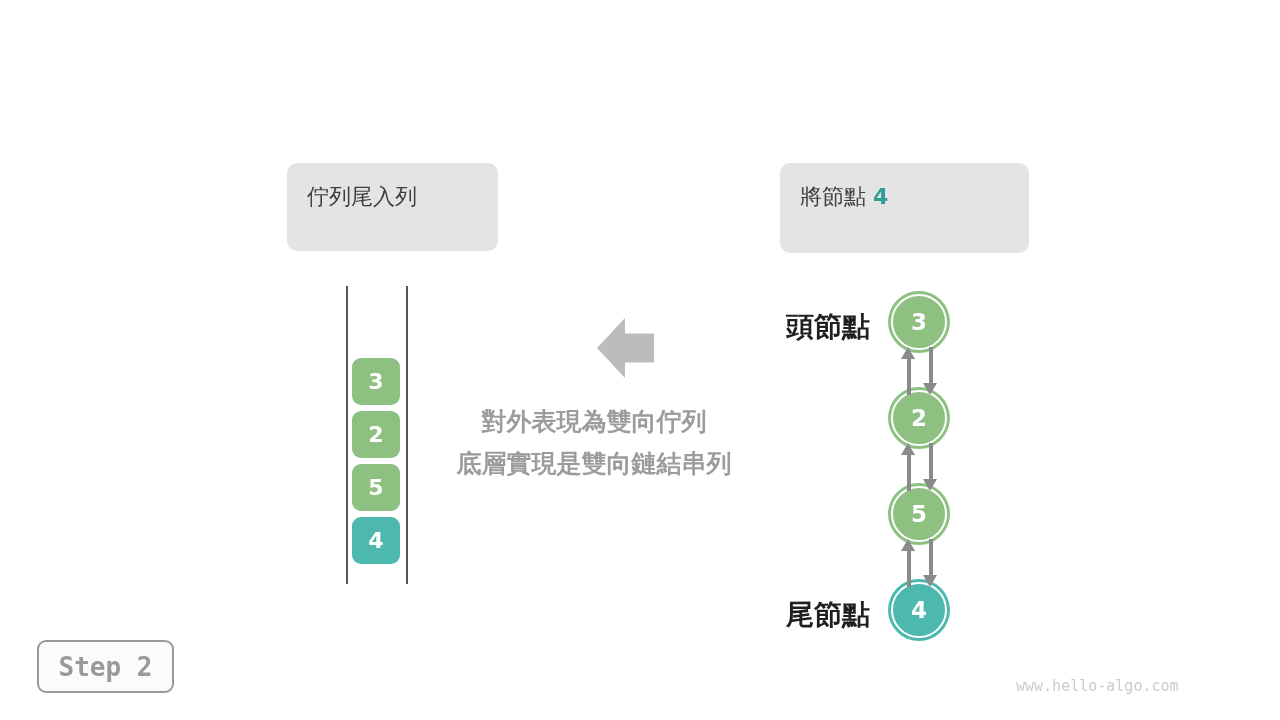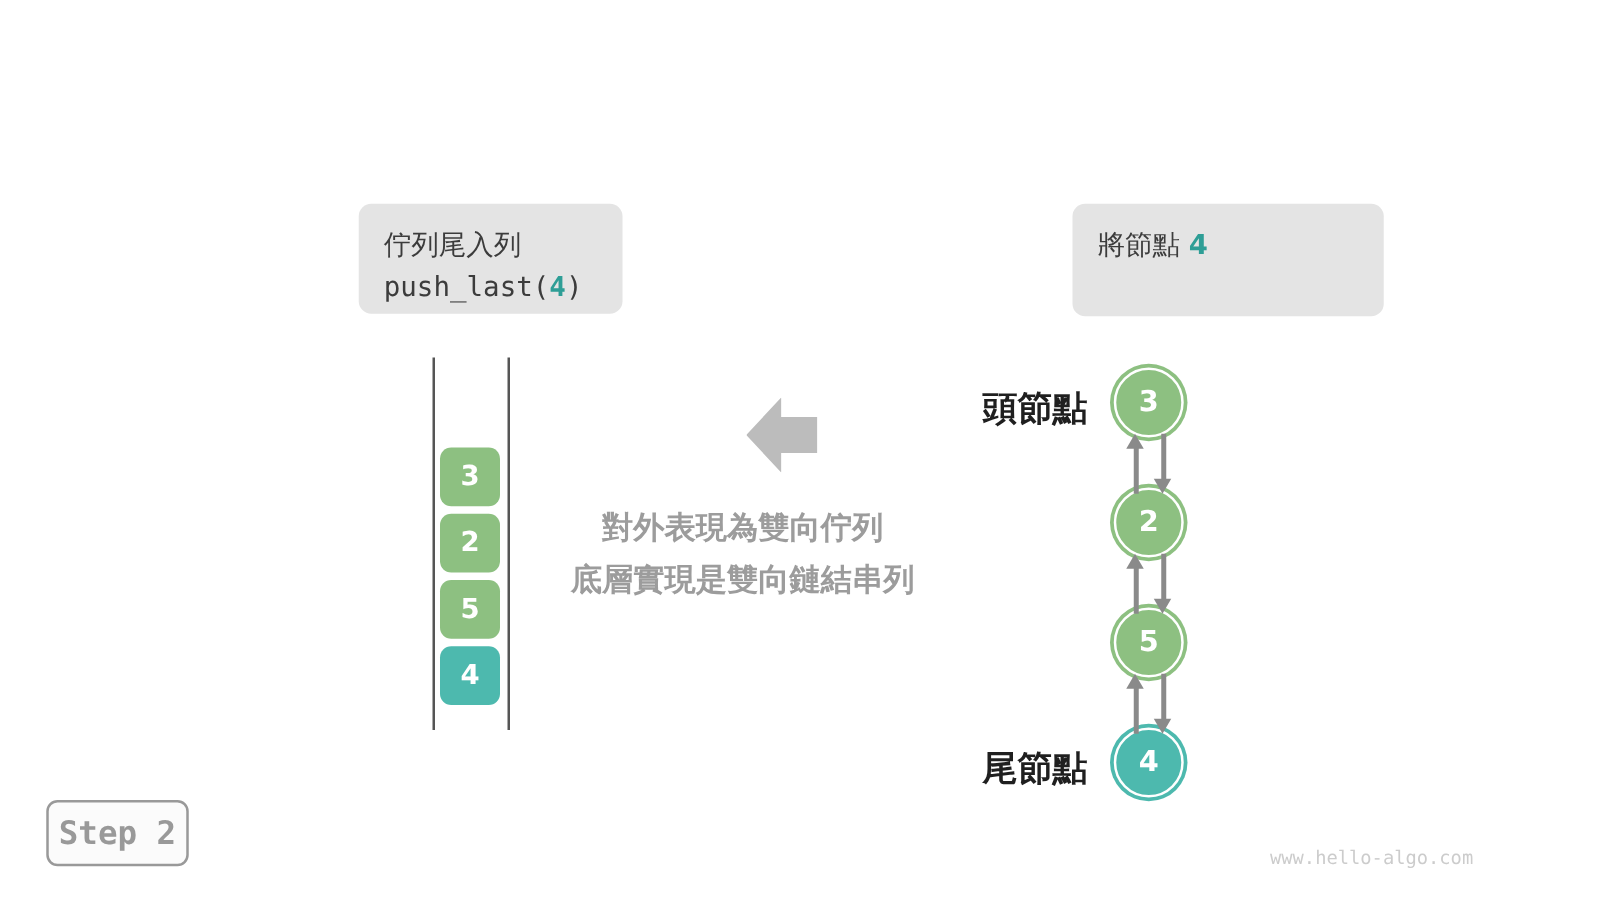--- a/index.html
+++ b/index.html
@@ -7,21 +7,21 @@
     position:relative;width:1280px;height:720px;background:#ffffff;overflow:hidden;
     font-family:"DejaVu Sans","Liberation Sans",sans-serif;
   }
   
   .note{
     position:absolute;background:var(--note-bg);border-radius:10px;
     padding:17px 20px;box-sizing:border-box;color:var(--text-dark);
     font-size:22px;line-height:34px;white-space:nowrap;
   }
   .note-left{left:287px;top:163px;width:211px;height:88px;}
-  .note-right{left:858px;top:163px;width:249px;height:90px;}
+  .note-right{left:780px;top:163px;width:249px;height:90px;}
   .code{font-family:"DejaVu Sans Mono","Liberation Mono",monospace;}
   .hl{color:var(--teal-text);font-weight:bold;}
   
   .wall{position:absolute;width:2px;height:298px;top:286px;background:var(--wall-gray);}
   .wall-left{left:346px;}
   .wall-right{left:406px;}
   .qbox{
     position:absolute;left:352px;width:48px;height:47px;border-radius:9px;
     display:flex;align-items:center;justify-content:center;
     color:#ffffff;font-size:22px;font-weight:bold;
@@ -60,41 +60,40 @@
   .arrow.up{left:0;}
   .arrow.down{right:0;}
   .arrow .shaft{position:absolute;left:5.5px;width:4px;background:var(--link-arrow);}
   .arrow.up .shaft{top:9px;height:39px;}
   .arrow.down .shaft{top:0;height:39px;}
   .arrow .head{position:absolute;left:0;width:0;height:0;border-left:7.5px solid transparent;border-right:7.5px solid transparent;}
   .arrow.up .head{top:0;border-bottom:12px solid var(--link-arrow);}
   .arrow.down .head{bottom:0;border-top:12px solid var(--link-arrow);}
   
   .step{
-    position:absolute;left:37px;top:640px;width:114px;height:53px;box-sizing:border-box;
+    position:absolute;left:37px;top:640px;width:137px;height:53px;box-sizing:border-box;
     background:var(--step-bg);border:2px solid var(--step-gray);border-radius:9px;
     display:flex;align-items:center;justify-content:center;
     color:var(--step-gray);font-size:26px;font-weight:bold;
     font-family:"DejaVu Sans Mono","Liberation Mono",monospace;
   }
   
   .watermark{
     position:absolute;left:1016px;top:677px;color:var(--watermark-gray);
     font-size:15px;font-family:"DejaVu Sans Mono","Liberation Mono",monospace;
     white-space:nowrap;
   }
 </style>
 </head>
 <body>
 
 <div class="canvas">
 
   <div class="note note-left">
     <div>佇列尾入列</div>
-    <div class="code"><span>push_last(</span><span class="hl">4</span><span>)</span></div>
   </div>
 
   <div class="note note-right">
     <div><span>將節點 </span><span class="hl">4</span></div>
   </div>
 
   <div class="wall wall-left"></div>
   <div class="wall wall-right"></div>
 
   <div class="qbox green" style="top:358px">3</div>

